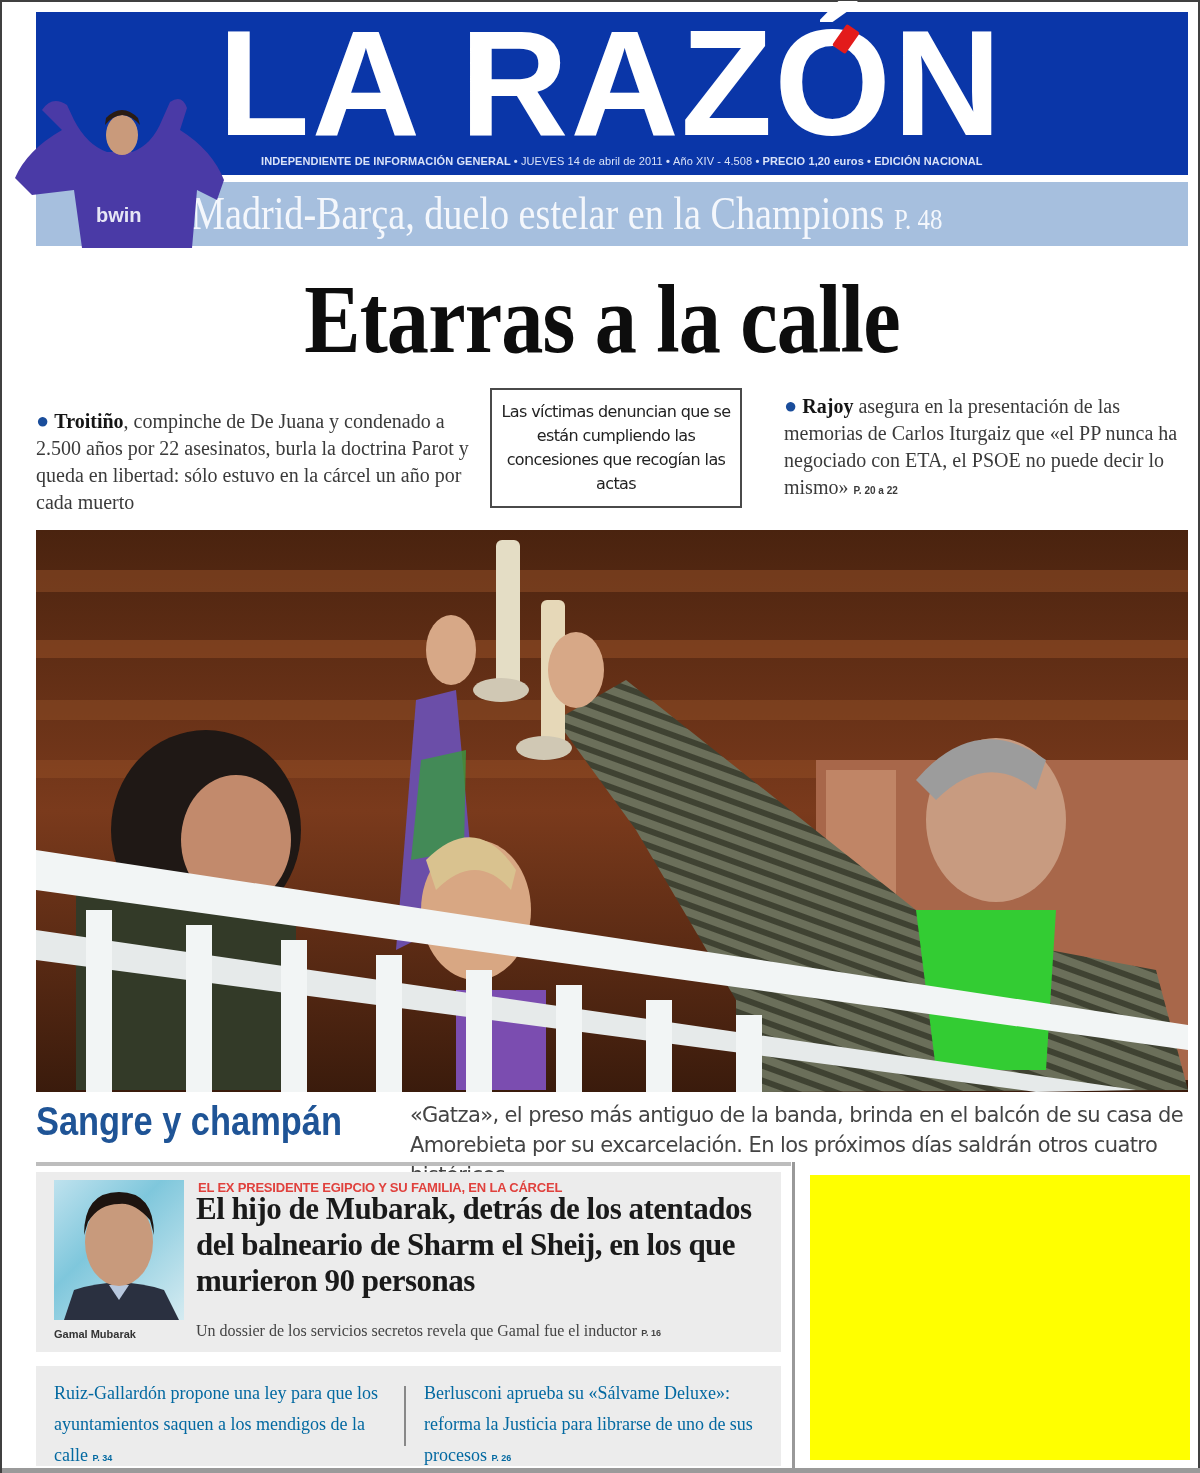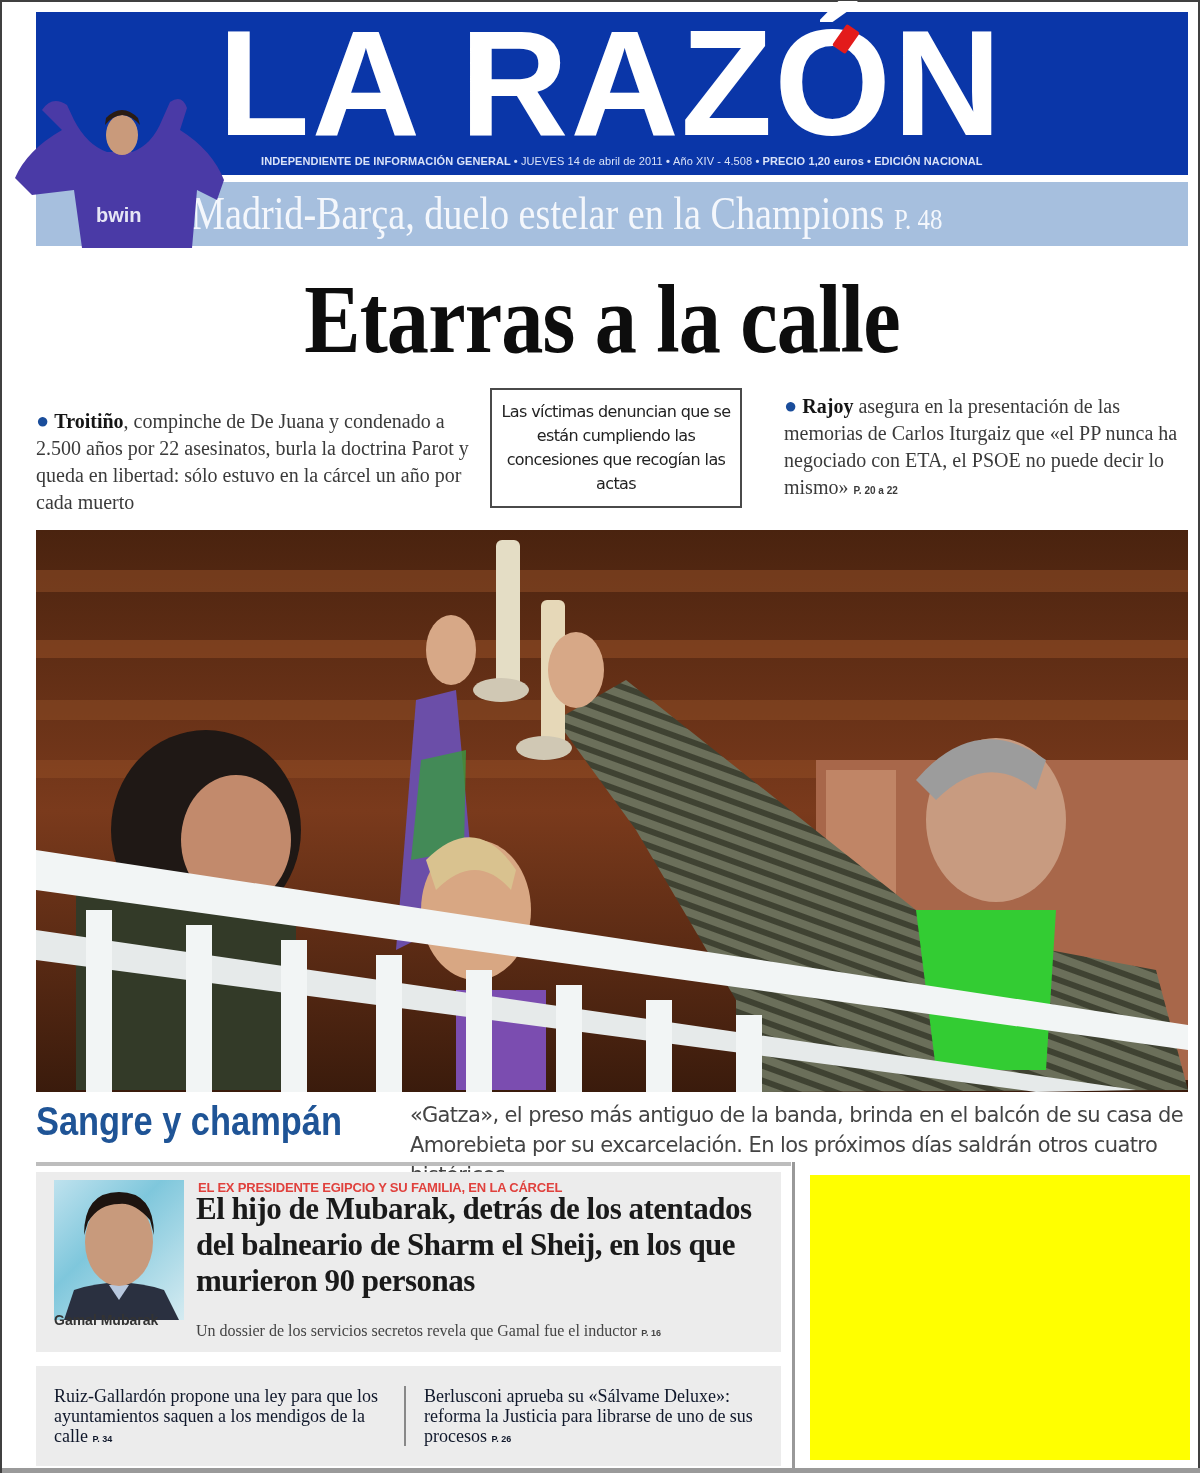--- a/index.html
+++ b/index.html
@@ -37,28 +37,28 @@
   .photo { position: absolute; left: 34px; top: 528px; width: 1152px; height: 562px; overflow: hidden; background: #5a2d14; }
   .photo svg { display: block; }
 
   .caption-title { position: absolute; left: 34px; top: 1093px; font-family: "Liberation Sans", sans-serif; font-weight: 700; font-size: 40px; line-height: 52px; color: #1f5496; transform: scaleX(0.86); transform-origin: left center; white-space: nowrap; }
   .caption-text { position: absolute; left: 408px; top: 1098px; width: 790px; font-family: "DejaVu Sans", sans-serif; font-size: 21px; line-height: 30px; color: #444; letter-spacing: -0.6px; }
   .divider { position: absolute; left: 34px; top: 1160px; width: 755px; height: 4px; background: #bdbdbd; }
 
   
   .news-box { position: absolute; left: 34px; top: 1170px; width: 745px; height: 180px; background: #ececec; }
   .portrait { position: absolute; left: 18px; top: 8px; width: 130px; height: 140px; background: linear-gradient(135deg,#bfe2ee 0%, #7fc7dc 40%, #d5ebf1 100%); overflow: hidden; }
-  .portrait-name { position: absolute; left: 18px; top: 140px; font-size: 14px; font-weight: 700; color: #333; }
+  .portrait-name { position: absolute; left: 18px; top: 156px; font-size: 11px; font-weight: 700; color: #333; }
   .kicker { position: absolute; left: 162px; top: 8px; font-size: 13px; font-weight: 700; color: #e0413d; letter-spacing: -0.2px; }
   .news-title { position: absolute; left: 160px; top: 19px; width: 580px; font-family: "Liberation Serif", serif; font-weight: 700; font-size: 31px; line-height: 36px; color: #1a1a1a; letter-spacing: -0.5px; }
   .news-sub { position: absolute; left: 160px; top: 150px; font-family: "Liberation Serif", serif; font-size: 16px; color: #444; white-space: nowrap; }
   .news-sub .pref { font-family: "Liberation Sans", sans-serif; font-size: 9px; font-weight: 700; }
 
   .short-box { position: absolute; left: 34px; top: 1364px; width: 745px; height: 100px; background: #ececec; }
-  .short { position: absolute; top: 20px; font-family: "Liberation Serif", serif; font-size: 18px; line-height: 20px; color: #0f172a; }
+  .short { position: absolute; top: 12px; font-family: "Liberation Serif", serif; font-size: 18px; line-height: 31px; color: #0369a1; }
   .short .pref { font-family: "Liberation Sans", sans-serif; font-size: 9px; font-weight: 700; }
   .short-left { left: 18px; width: 330px; }
   .short-right { left: 388px; width: 350px; }
   .short-sep { position: absolute; left: 368px; top: 20px; width: 2px; height: 60px; background: #888; }
   .bottom-line { position: absolute; left: 0; top: 1466px; width: 1200px; height: 5px; background: #9a9a9a; }
 
   
   .ad-frame { position: absolute; left: 790px; top: 1160px; width: 396px; height: 306px; border-left: 3px solid #999; }
   .ad-slot { position: absolute; left: 808px; top: 1173px; width: 380px; height: 285px; background: #ffff00; }
 </style>

